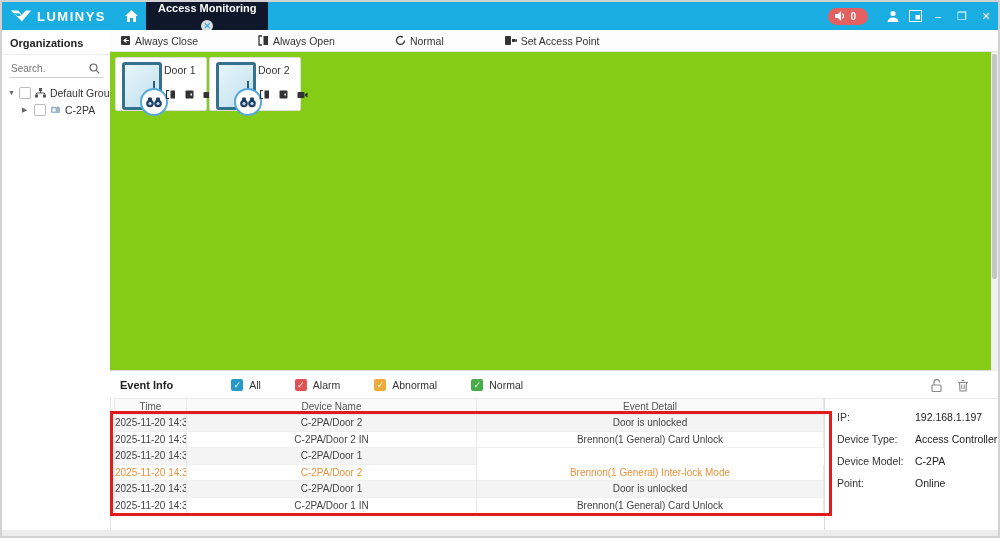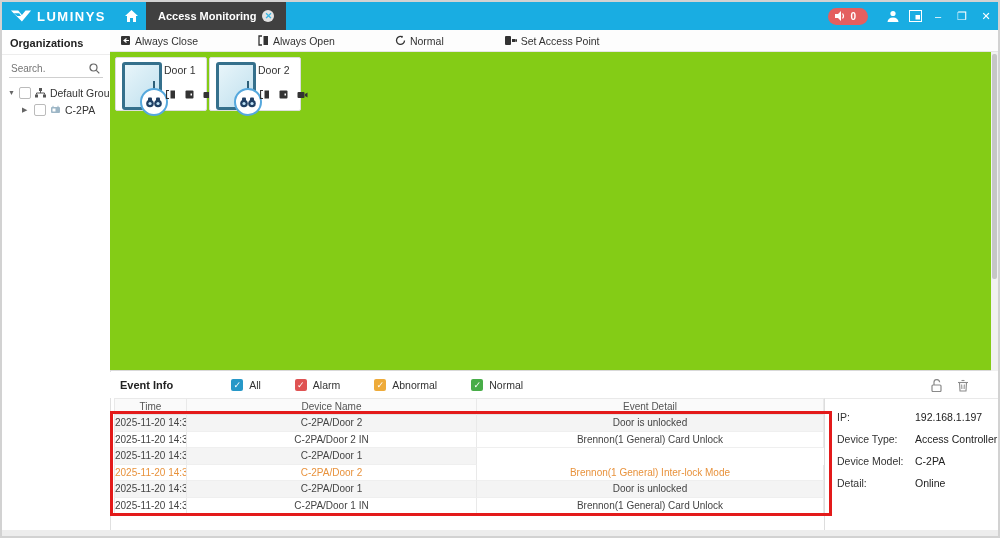--- a/index.html
+++ b/index.html
@@ -5,21 +5,21 @@
   html,body{margin:0;padding:0;background:#9a9a9a;font-family:"Liberation Sans",sans-serif;}
   .window{position:relative;width:996px;height:534px;border:2px solid #d2d2d2;background:#fff;overflow:hidden;
           -webkit-user-select:none;user-select:none;}
   
   .topbar{position:absolute;top:0;left:0;right:0;height:28px;background:#19ade2;display:flex;align-items:center;color:#fff;}
   .logo{display:flex;align-items:center;gap:5px;padding:0 10px 0 8px;}
   .logo-mark{width:22px;height:16px;}
   .logo-text{font-size:13px;font-weight:bold;letter-spacing:1.5px;}
   .home-btn{width:30px;height:28px;display:flex;align-items:center;justify-content:center;cursor:pointer;}
   .tb-tab{height:28px;display:flex;align-items:center;gap:6px;padding:0 12px;font-size:11px;font-weight:bold;cursor:pointer;}
-  .tb-tab.active{background:#404040;}
+  .tb-tab.active{background:#0f172a;flex-direction:column;}
   .tab-close{width:12px;height:12px;border-radius:50%;background:rgba(255,255,255,.85);color:#35b4e2;
              font-size:9px;line-height:12px;text-align:center;font-weight:bold;cursor:pointer;}
   .tb-spacer{flex:1;}
   .alarm-pill{display:flex;align-items:center;gap:4px;background:#e45f5f;border-radius:9px;height:17px;padding:0 12px 0 7px;
               margin-right:14px;cursor:pointer;}
   .alarm-count{font-size:10px;font-weight:bold;}
   .tb-icon{width:22px;height:28px;display:flex;align-items:center;justify-content:center;cursor:pointer;font-size:11px;}
   .tb-icon svg{display:block;}
   .winctl{font-size:11px;width:24px;text-align:center;cursor:pointer;}
   
@@ -400,19 +400,19 @@
     </div>
     <div class="info-row">
       <span class="info-label">Device Type:</span>
       <span class="info-value">Access Controller</span>
     </div>
     <div class="info-row">
       <span class="info-label">Device Model:</span>
       <span class="info-value">C-2PA</span>
     </div>
     <div class="info-row">
-      <span class="info-label">Detail:</span>
+      <span class="info-label">Point:</span>
       <span class="info-value">Online</span>
     </div>
   </div>
 
   <div class="bottom-strip"></div>
 </div>
 
 </body></html>

